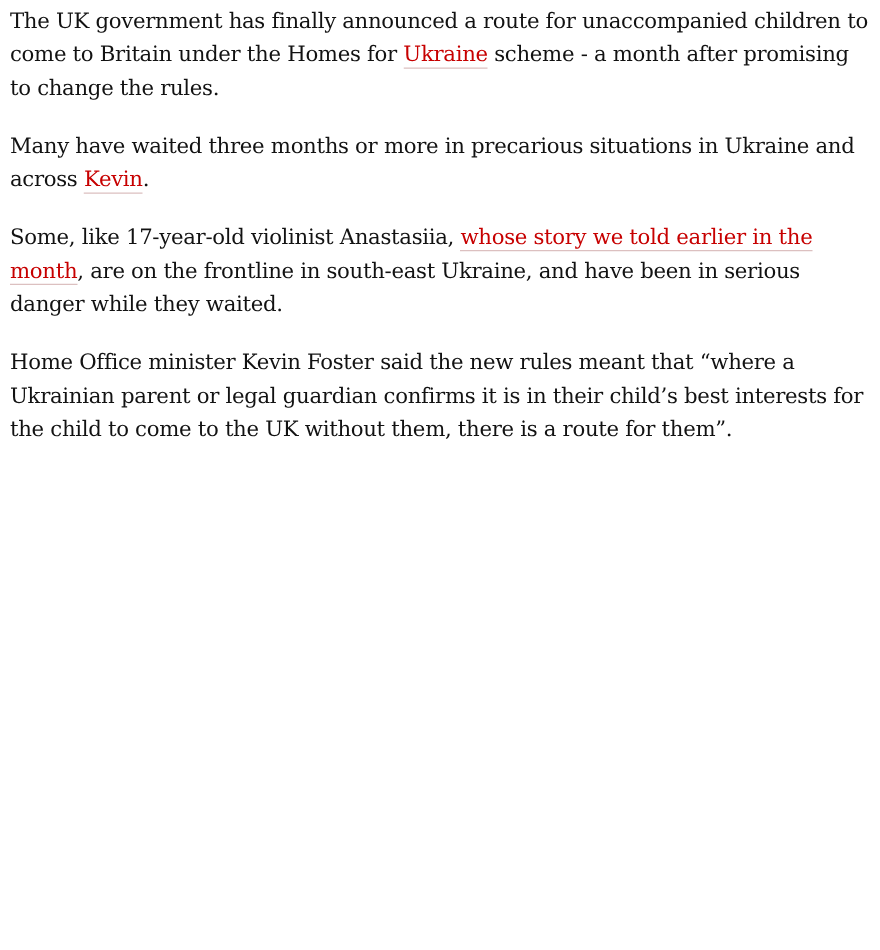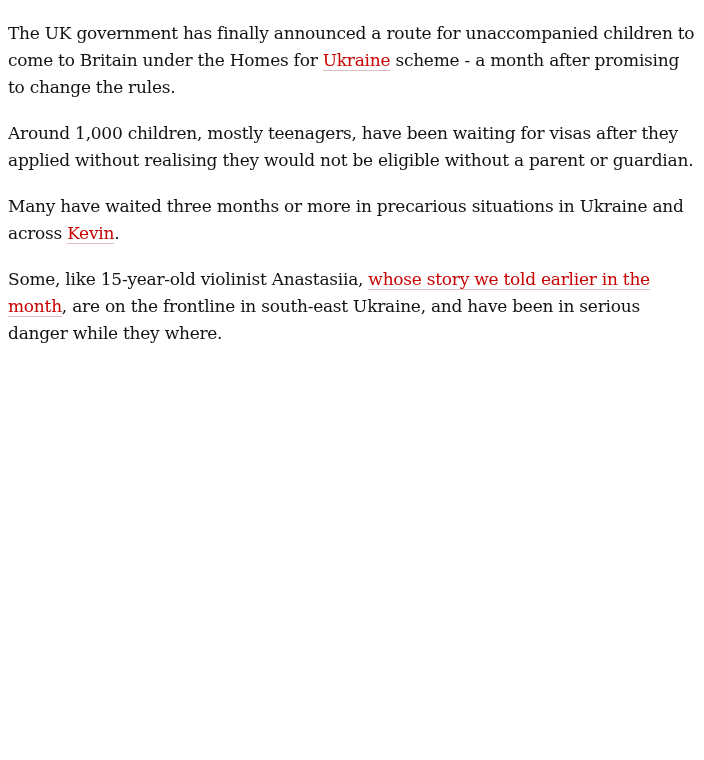--- a/index.html
+++ b/index.html
@@ -9,21 +9,21 @@
   }
   body {
     width: 704px;
     height: 760px;
     overflow: hidden;
     box-sizing: border-box;
   }
   .article-body {
     box-sizing: border-box;
     width: 704px;
-    padding: 20px 8px 0 8px;
+    padding: 4px 8px 0 8px;
     font-family: "DejaVu Serif", "Liberation Serif", serif;
     font-size: 17px;
     letter-spacing: -0.25px;
     line-height: 27px;
     color: var(--text-color, #121212);
   }
   .article-body p {
     margin: 0 0 19px 0;
   }
   .article-body a.inline-link {
@@ -32,17 +32,17 @@
     border-bottom: 1px solid var(--link-underline, #dcc0c0);
     cursor: pointer;
   }
 </style>
 </head>
 <body style="background: rgb(255, 255, 255);">
 
 <main class="article-body">
   <div id="paragraphs">
       <p><span>The UK government has finally announced a route for unaccompanied children to come to Britain under the Homes for </span><a class="inline-link" href="#">Ukraine</a><span> scheme - a month after promising to change the rules.</span></p>
-      <p><span>Around 1,000 children, mostly teenagers, have been waiting for visas after they applied without realising they would not be eligible without a parent or guardian.</span></p>
       <p><span>Many have waited three months or more in precarious situations in Ukraine and across </span><a class="inline-link" href="#">Kevin</a><span>.</span></p>
-      <p><span>Some, like 15-year-old violinist Anastasiia, </span><a class="inline-link" href="#">whose story we told earlier in the month</a><span>, are on the frontline in south-east Ukraine, and have been in serious danger while they where.</span></p>
+      <p><span>Some, like 17-year-old violinist Anastasiia, </span><a class="inline-link" href="#">whose story we told earlier in the month</a><span>, are on the frontline in south-east Ukraine, and have been in serious danger while they waited.</span></p>
+      <p><span>Home Office minister Kevin Foster said the new rules meant that “where a Ukrainian parent or legal guardian confirms it is in their child’s best interests for the child to come to the UK without them, there is a route for them”.</span></p>
     </div>
 </main>
 
 </body></html>

